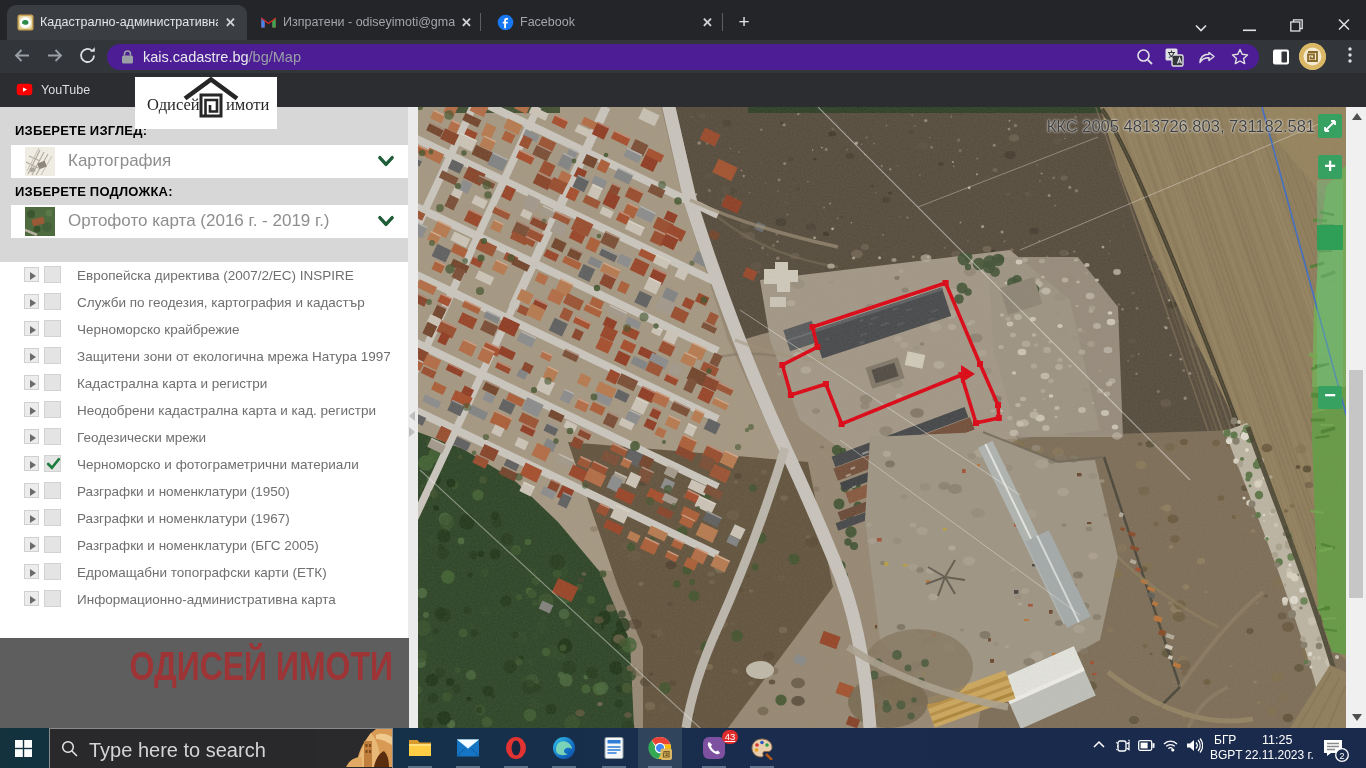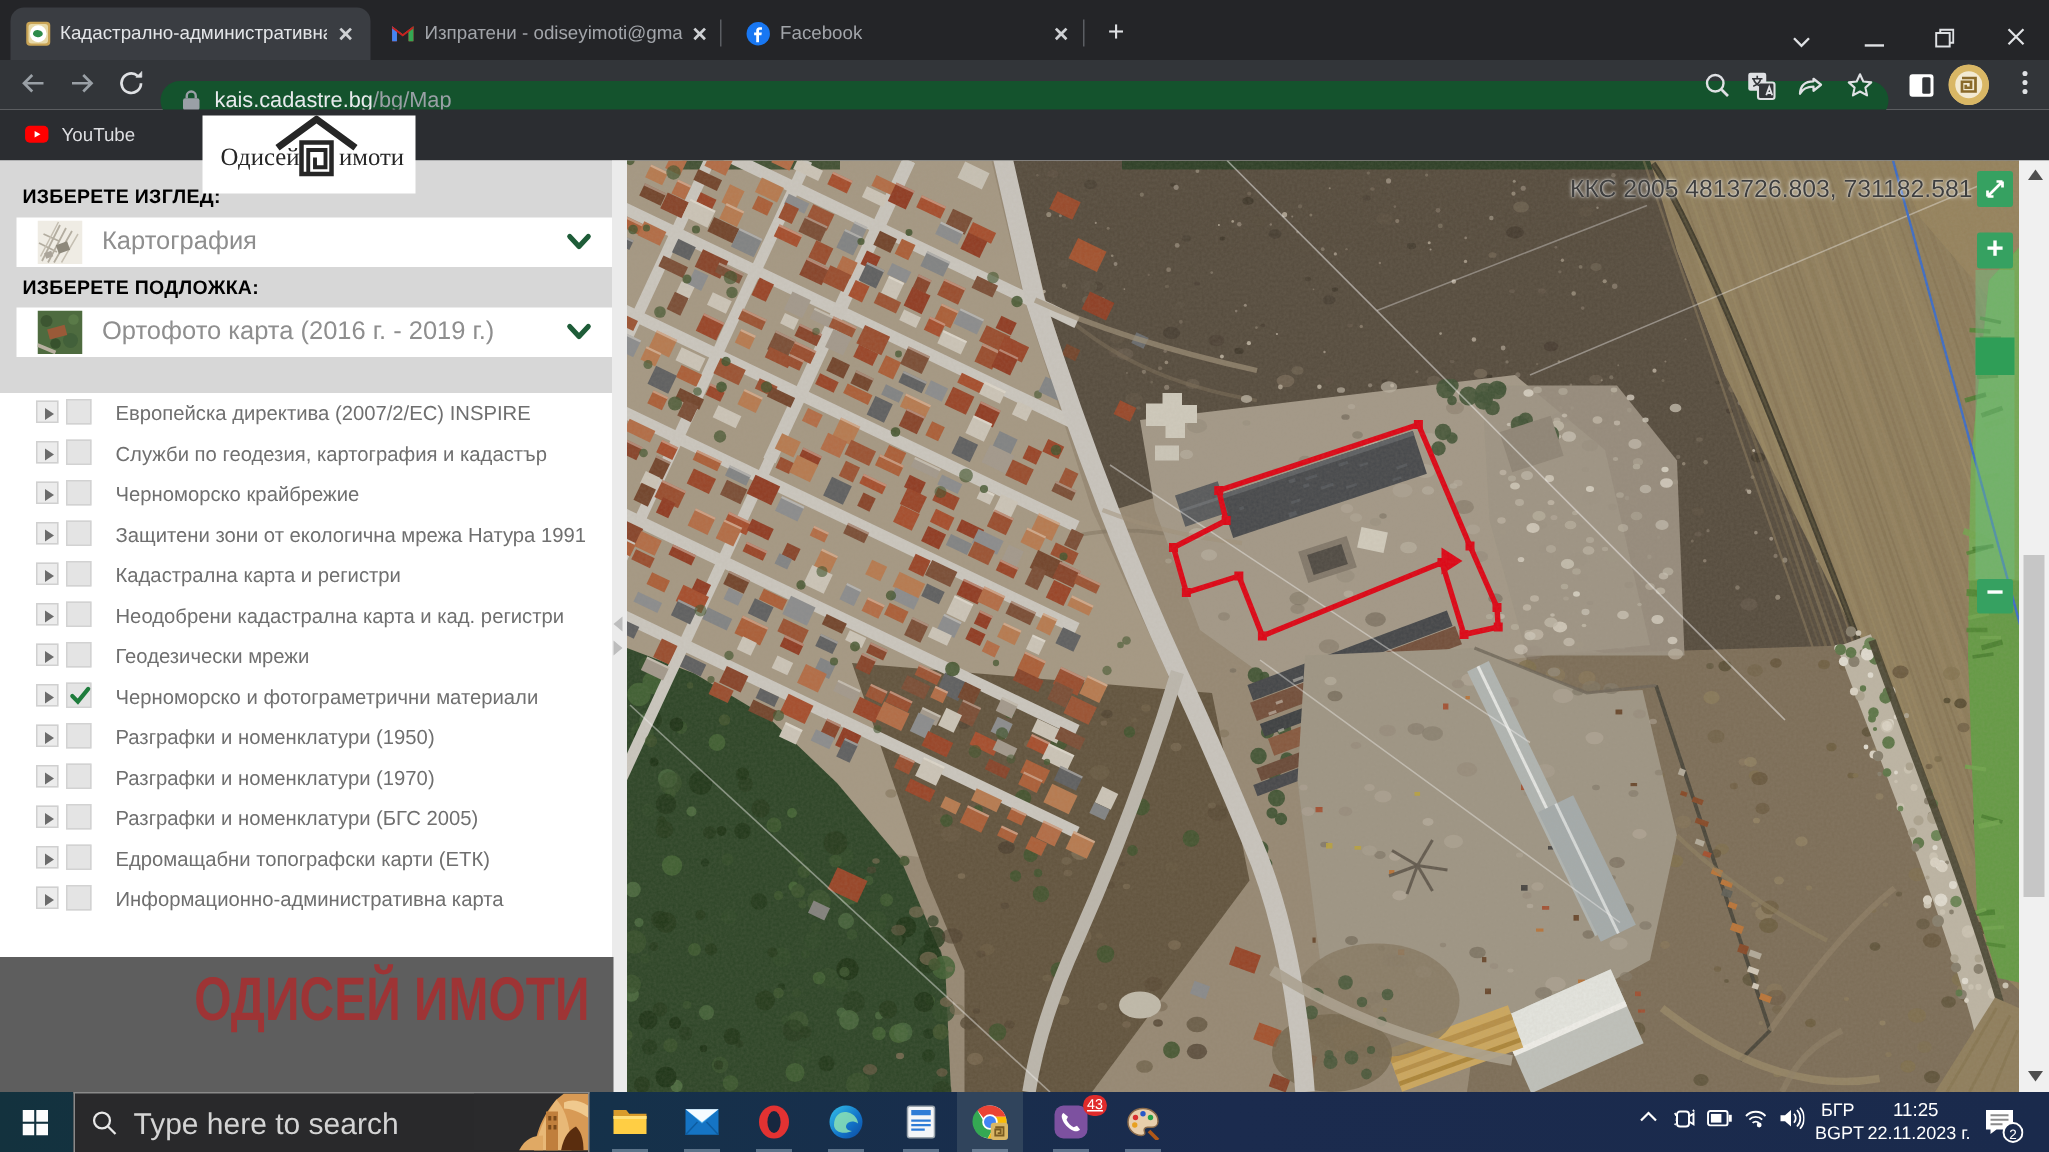--- a/index.html
+++ b/index.html
@@ -15,21 +15,21 @@
 #tab1 .ttl { color:#e4e6e9; width:178px; }
 #tab2 { left:250px; width:228px; }
 #tab2 .ttl { color:#a2a5aa; width:172px; }
 #tab3 { left:487px; width:228px; }
 #tab3 .ttl { color:#a2a5aa; }
 .tsep { position:absolute; top:13px; width:1px; height:18px; background:#5b5e63; }
 #newtab { position:absolute; left:734px; top:12px; width:20px; height:20px; color:#dfe1e4; font-size:19px; line-height:20px; text-align:center; font-weight:300;}
 .wctl { position:absolute; top:0; height:33px; color:#e4e6e9; text-align:center; }
 #toolbar { left:0; top:40px; width:1366px; height:33px; background:#323539; }
 .navic { position:absolute; top:44px; width:24px; height:24px; }
-#omni { left:107px; top:54px; width:1152px; height:26px; background:#14532d; border-radius:13px; }
+#omni { left:107px; top:44px; width:1152px; height:26px; background:#4c1d95; border-radius:13px; }
 #omni .lock { position:absolute; left:14px; top:6px; width:13px; height:14px; }
 #omni .url { position:absolute; left:36px; top:4.5px; font-size:14.5px; color:#e8eaed; }
 #omni .url span.gray { color:#9aa0a6; }
 .omic { position:absolute; top:47px; width:20px; height:20px; }
 #bookbar { left:0; top:73px; width:1366px; height:34px; background:#2b2d31; }
 #ytbm { left:16px; top:80px; width:120px; height:20px; }
 #ytbm .yticon { position:absolute; left:0; top:1px; width:17px; height:17px; }
 #ytbm .yttxt { position:absolute; left:25px; top:3px; font-size:12.5px; color:#dddee1; }
 #avatar { left:1299px; top:43px; width:27px; height:27px; border-radius:50%; background:#e3c377; overflow:hidden;}
 
@@ -236,21 +236,21 @@
           <span class="tri-i"></span>
         </span>
         <span class="cbx"></span>
         <span class="tlabel">Черноморско крайбрежие</span>
       </div>
 <div class="trow">
         <span class="tri">
           <span class="tri-i"></span>
         </span>
         <span class="cbx"></span>
-        <span class="tlabel">Защитени зони от екологична мрежа Натура 1991</span>
+        <span class="tlabel">Защитени зони от екологична мрежа Натура 1997</span>
       </div>
 <div class="trow">
         <span class="tri">
           <span class="tri-i"></span>
         </span>
         <span class="cbx"></span>
         <span class="tlabel">Кадастрална карта и регистри</span>
       </div>
 <div class="trow">
         <span class="tri">
@@ -282,21 +282,21 @@
           <span class="tri-i"></span>
         </span>
         <span class="cbx"></span>
         <span class="tlabel">Разграфки и номенклатури (1950)</span>
       </div>
 <div class="trow">
         <span class="tri">
           <span class="tri-i"></span>
         </span>
         <span class="cbx"></span>
-        <span class="tlabel">Разграфки и номенклатури (1970)</span>
+        <span class="tlabel">Разграфки и номенклатури (1967)</span>
       </div>
 <div class="trow">
         <span class="tri">
           <span class="tri-i"></span>
         </span>
         <span class="cbx"></span>
         <span class="tlabel">Разграфки и номенклатури (БГС 2005)</span>
       </div>
 <div class="trow">
         <span class="tri">

